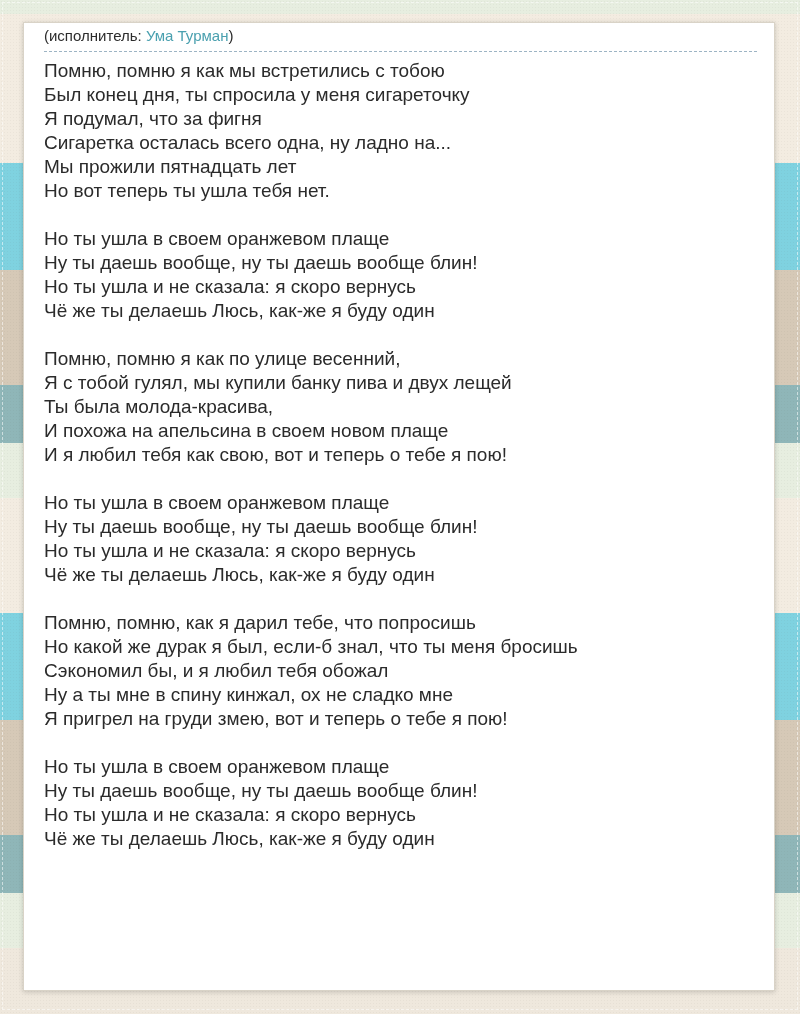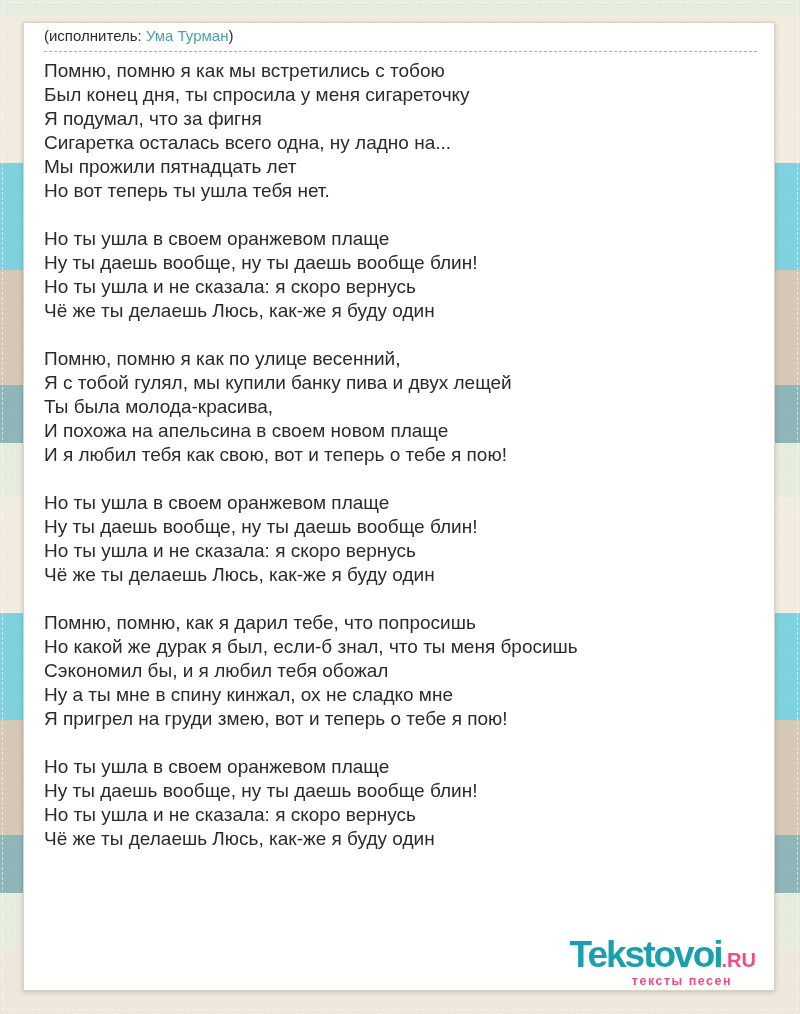--- a/index.html
+++ b/index.html
@@ -113,17 +113,13 @@
 Помню, помню, как я дарил тебе, что попросишь
 Но какой же дурак я был, если-б знал, что ты меня бросишь
 Сэкономил бы, и я любил тебя обожал
 Ну а ты мне в спину кинжал, ох не сладко мне
 Я пригрел на груди змею, вот и теперь о тебе я пою!
 
 Но ты ушла в своем оранжевом плаще
 Ну ты даешь вообще, ну ты даешь вообще блин!
 Но ты ушла и не сказала: я скоро вернусь
 Чё же ты делаешь Люсь, как-же я буду один</pre>
-  <div class="logo">
-    <div class="logo-row"><span class="brand">Tekstovoi</span><span class="tld">.ru</span></div>
-    <div class="tagline">тексты песен</div>
-  </div>
 </div>
 
 </body></html>

